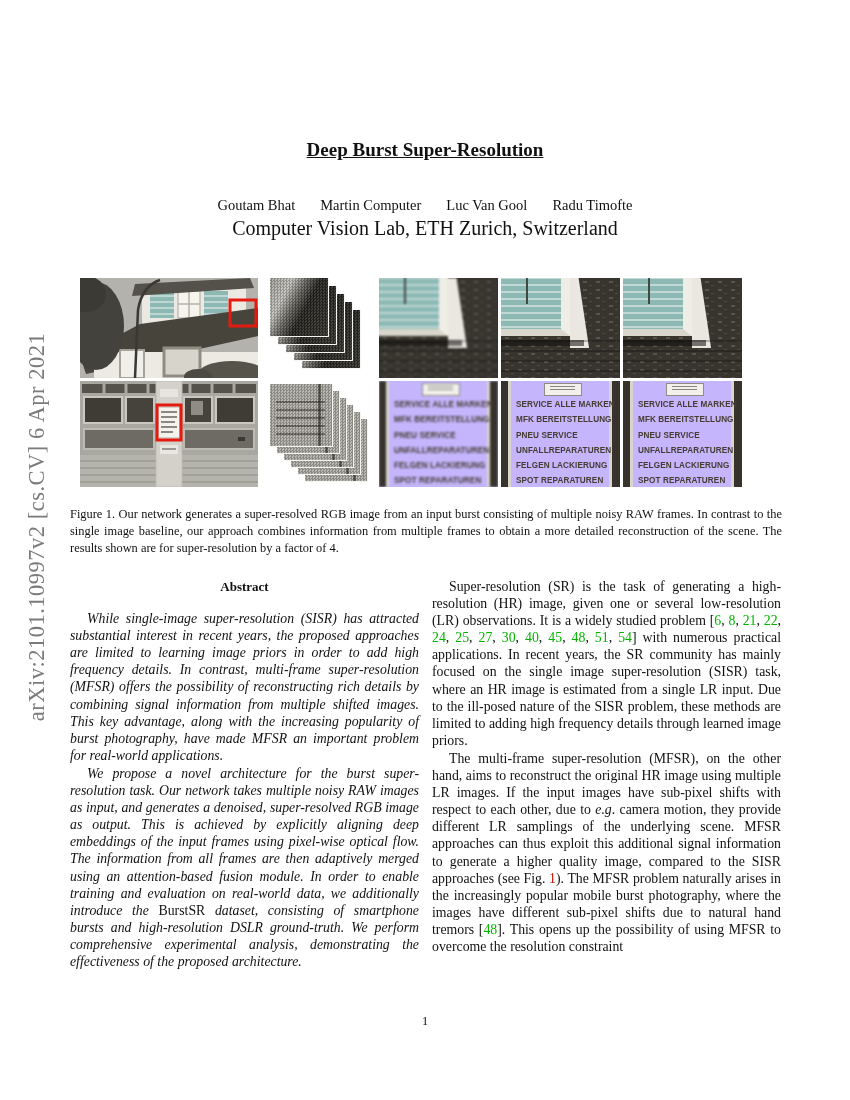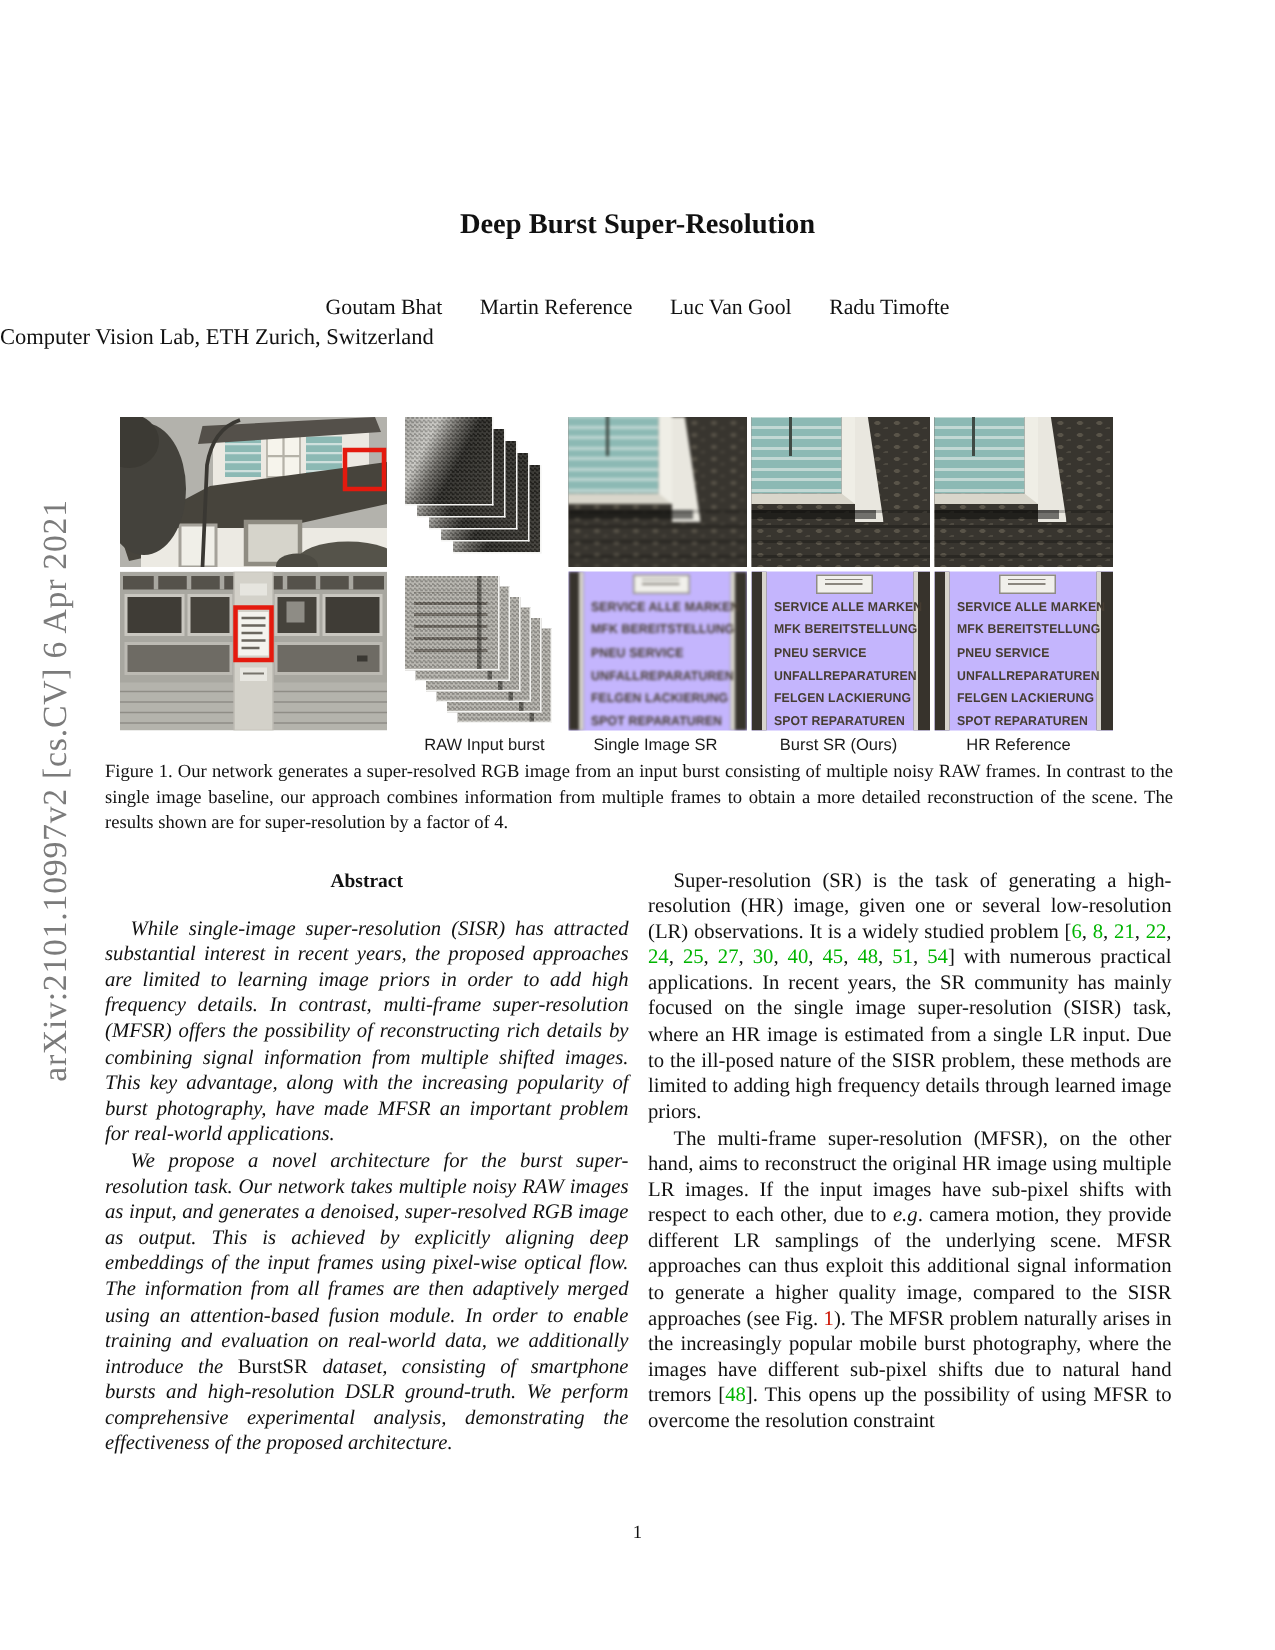--- a/index.html
+++ b/index.html
@@ -5,24 +5,24 @@
   html,body{margin:0;padding:0;background:#e9e9e9;}
   #page{position:relative;width:850px;height:1100px;margin:0 auto;background:#ffffff;
         font-family:"Liberation Serif",serif;color:#111;overflow:hidden;}
 
   
   #watermark{position:absolute;left:37px;top:527px;transform:translate(-50%,-50%) rotate(-90deg);
              white-space:nowrap;font-size:22.5px;color:#7b7b7b;letter-spacing:.5px;}
 
   
   #paper-title{position:absolute;top:139px;left:0;width:100%;text-align:center;
-               font-size:19px;font-weight:bold;}
+               font-size:19px;font-weight:bold;text-decoration:underline;}
   #authors{position:absolute;top:197px;left:0;width:100%;display:flex;justify-content:center;
            gap:25px;font-size:14.5px;}
-  #affiliation{position:absolute;top:217px;left:0;width:100%;font-size:15px;}
+  #affiliation{position:absolute;top:217px;left:0;width:100%;text-align:center;font-size:20px;}
 
   
   #figure1{position:absolute;left:80px;top:278px;width:658px;}
   .fig-row{display:flex;}
   .fig-row.r2{margin-top:3px;}
   .photo{width:178px;flex:0 0 178px;position:relative;overflow:hidden;}
   .photo svg{display:block;}
   .burst-col{width:98px;flex:0 0 98px;margin-left:12px;margin-right:8px;position:relative;}
   .panel{width:119px;flex:0 0 119px;margin-left:3px;position:relative;overflow:hidden;background:#38352f;}
   .panel:first-of-type{margin-left:0;}
@@ -102,21 +102,21 @@
 <body>
 
 <div id="page">
 
   <div id="watermark">arXiv:2101.10997v2  [cs.CV]  6 Apr 2021</div>
 
   <div id="paper-title">Deep Burst Super-Resolution</div>
 
   <div id="authors">
     <span>Goutam Bhat</span>
-    <span>Martin Reference</span>
+    <span>Martin Computer</span>
     <span>Luc Van Gool</span>
     <span>Radu Timofte</span>
   </div>
   <div id="affiliation">Computer Vision Lab, ETH Zurich, Switzerland</div>
 
   <div id="figure1">
 
     <div class="fig-row">
       <div class="photo">
         <svg width="178" height="100" viewBox="0 0 178 100">
@@ -281,27 +281,20 @@
             <div>MFK BEREITSTELLUNG</div>
             <div>PNEU SERVICE</div>
             <div>UNFALLREPARATUREN</div>
             <div>FELGEN LACKIERUNG</div>
             <div>SPOT REPARATUREN</div>
           </div>
         </div>
       </div>
     </div>
 
-    <div id="fig-labels">
-      <div class="sp0"></div>
-      <div class="lab l1">RAW Input burst</div>
-      <div class="lab l2">Single Image SR</div>
-      <div class="lab l3">Burst SR (Ours)</div>
-      <div class="lab l4">HR Reference</div>
-    </div>
   </div>
 
   <div id="caption">Figure 1. Our network generates a super-resolved RGB image from an input burst consisting of multiple noisy RAW frames. In contrast to the single image baseline, our approach combines information from multiple frames to obtain a more detailed reconstruction of the scene. The results shown are for super-resolution by a factor of 4.</div>
 
   <div class="col" id="col-left">
     <div class="sec-head">Abstract</div>
     <p class="para">While single-image super-resolution (SISR) has attracted substantial interest in recent years, the proposed approaches are limited to learning image priors in order to add high frequency details. In contrast, multi-frame super-resolution (MFSR) offers the possibility of reconstructing rich details by combining signal information from multiple shifted images. This key advantage, along with the increasing popularity of burst photography, have made MFSR an important problem for real-world applications.</p>
     <p class="para"><span>We propose a novel architecture for the burst super-resolution task. Our network takes multiple noisy RAW images as input, and generates a denoised, super-resolved RGB image as output. This is achieved by explicitly aligning deep embeddings of the input frames using pixel-wise optical flow. The information from all frames are then adaptively merged using an attention-based fusion module. In order to enable training and evaluation on real-world data, we additionally introduce the </span><span class="up">BurstSR</span><span> dataset, consisting of smartphone bursts and high-resolution DSLR ground-truth. We perform comprehensive experimental analysis, demonstrating the effectiveness of the proposed architecture.</span></p>
   </div>
 

